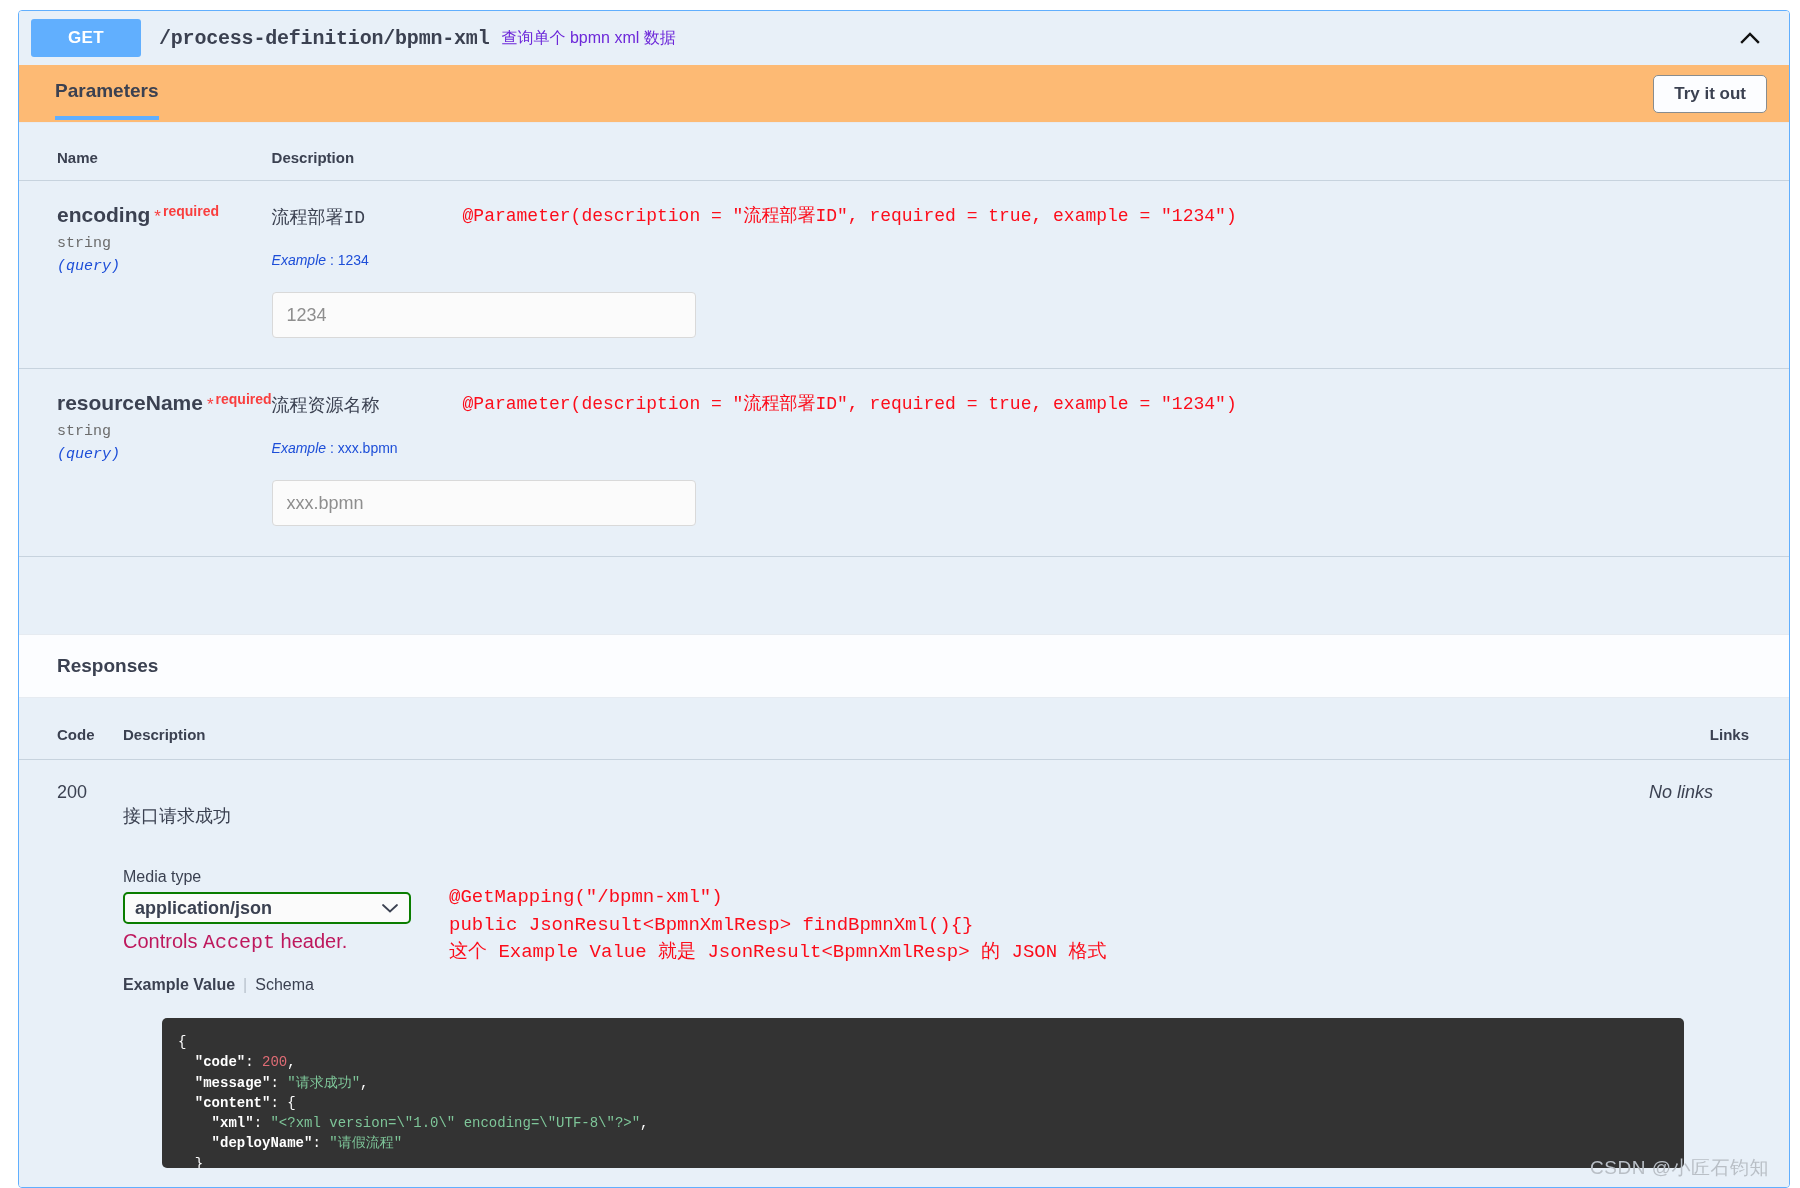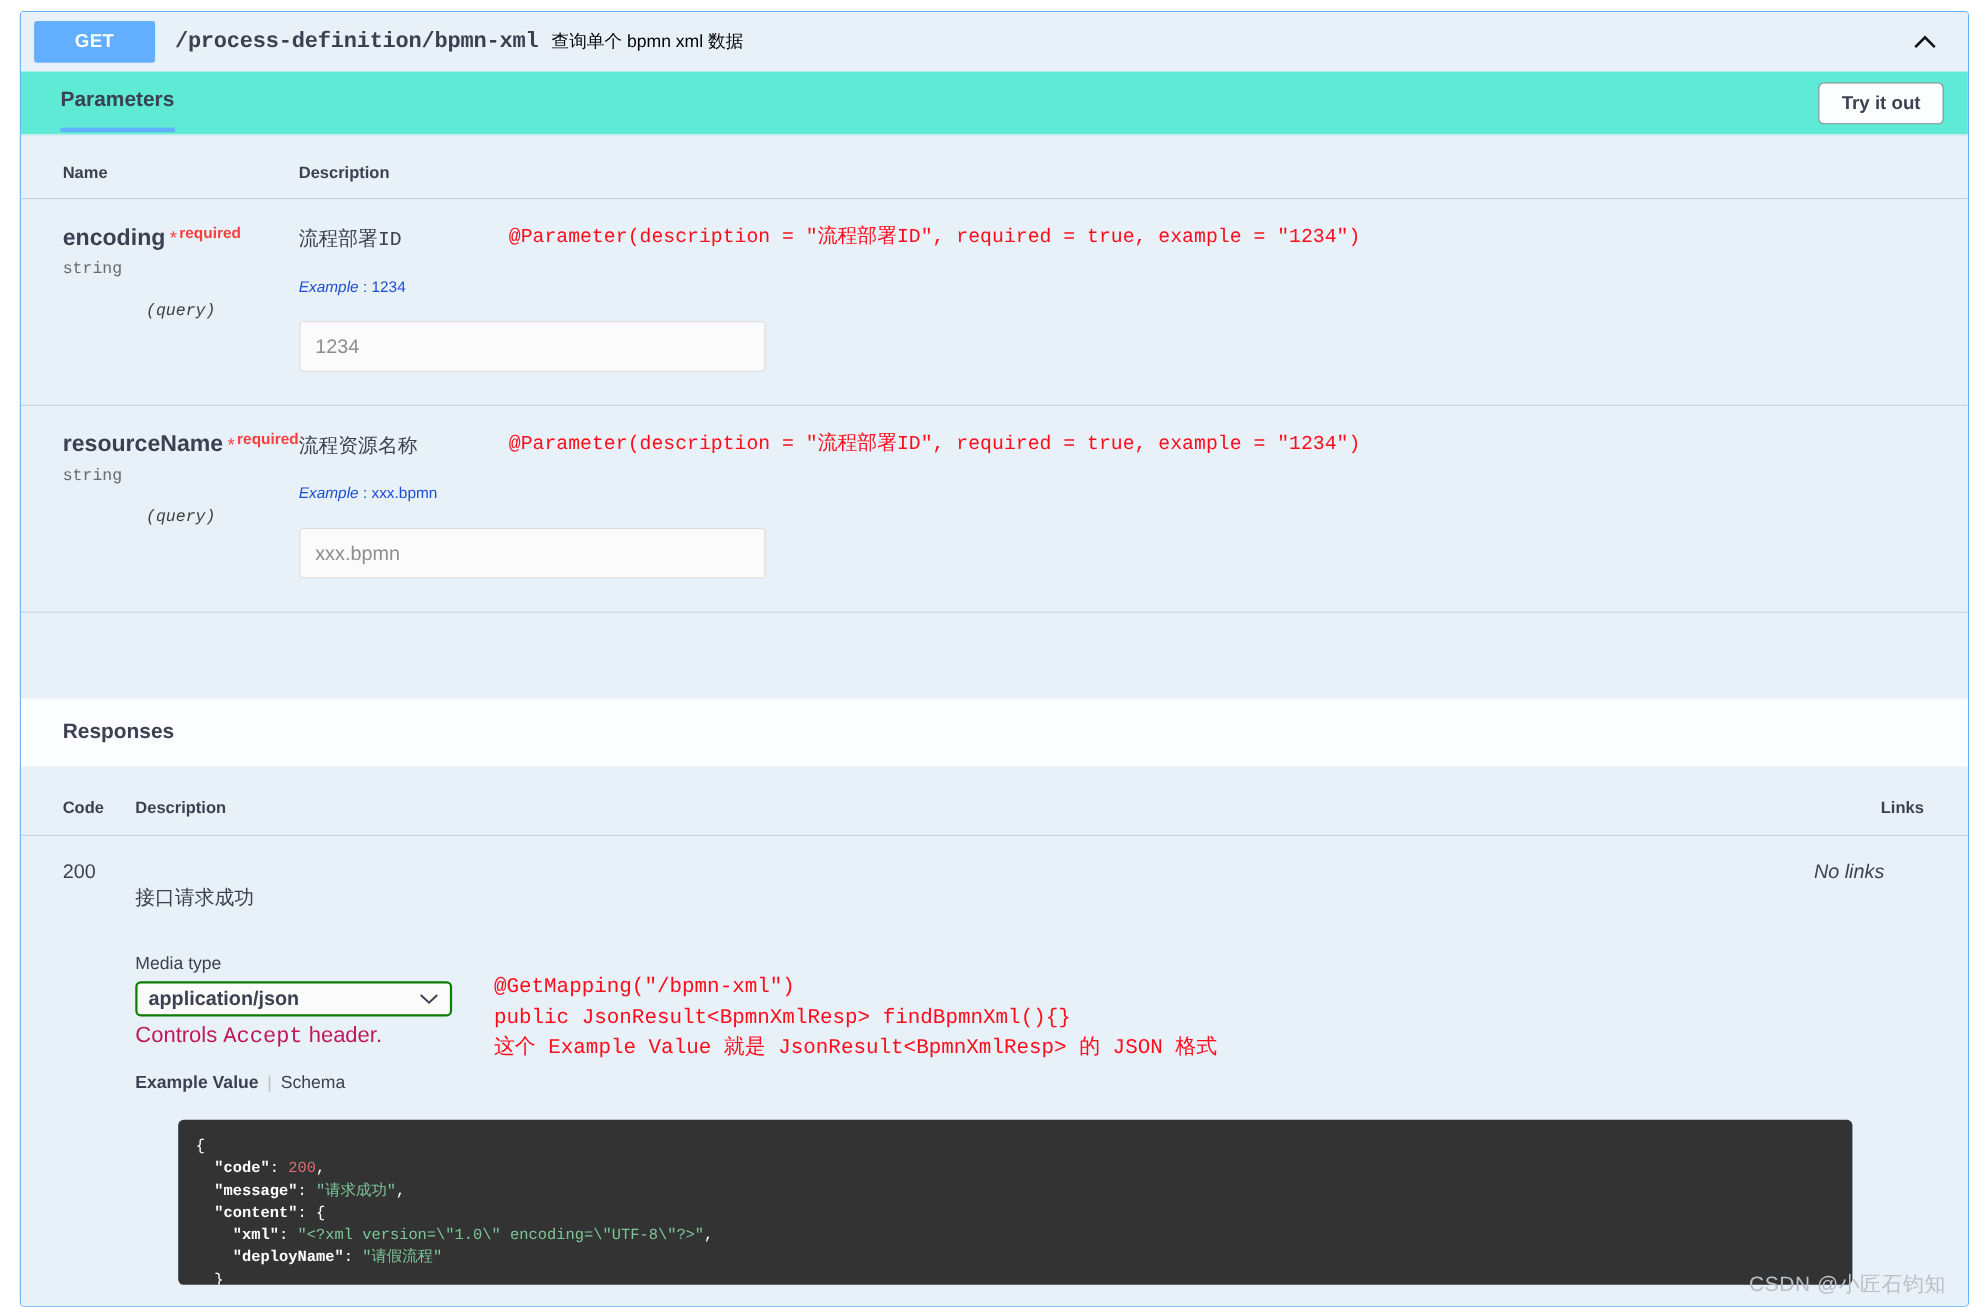--- a/index.html
+++ b/index.html
@@ -48,35 +48,35 @@
     margin-left: 18px;
     font-family: "Liberation Mono", monospace;
     font-size: 20px;
     color: #3b4151;
     font-weight: bold;
     letter-spacing: -.2px;
   }
   .op-desc {
     margin-left: 12px;
     font-size: 16px;
-    color: #000000;
+    color: #6d28d9;
   }
   .chevron-up {
     position: absolute;
     right: 26px; top: 50%;
     transform: translateY(-50%);
     width: 26px; height: 26px;
     cursor: pointer;
   }
   .chevron-up svg { display:block; }
 
   
   .params-header {
     height: 58px;
-    background: #5eead4;
+    background: #fdba74;
     border-bottom: 1px solid #e6ebf1;
     display: flex;
     align-items: center;
     padding: 0 22px 0 36px;
     position: relative;
   }
   .section-tab {
     font-size: 19px;
     font-weight: bold;
     color: #3b4151;
@@ -142,23 +142,22 @@
   .param-type {
     font-family: "Liberation Mono", monospace;
     font-size: 15px;
     color: #6b6b6b;
     margin-top: 8px;
   }
   .param-in {
     font-family: "Liberation Mono", monospace;
     font-size: 15px;
     font-style: italic;
-    color: #404040;
-    margin-top: 21px;
-    text-align: center;
+    color: #1d4ed8;
+    margin-top: 6px;
   }
 
   .desc-row { display: flex; align-items: flex-start; }
   .param-desc {
     font-size: 18px;
     color: #3b4151;
     min-width: 175px;
     padding-top: 2px;
     font-family: Liberation Mono, monospace;
   }

